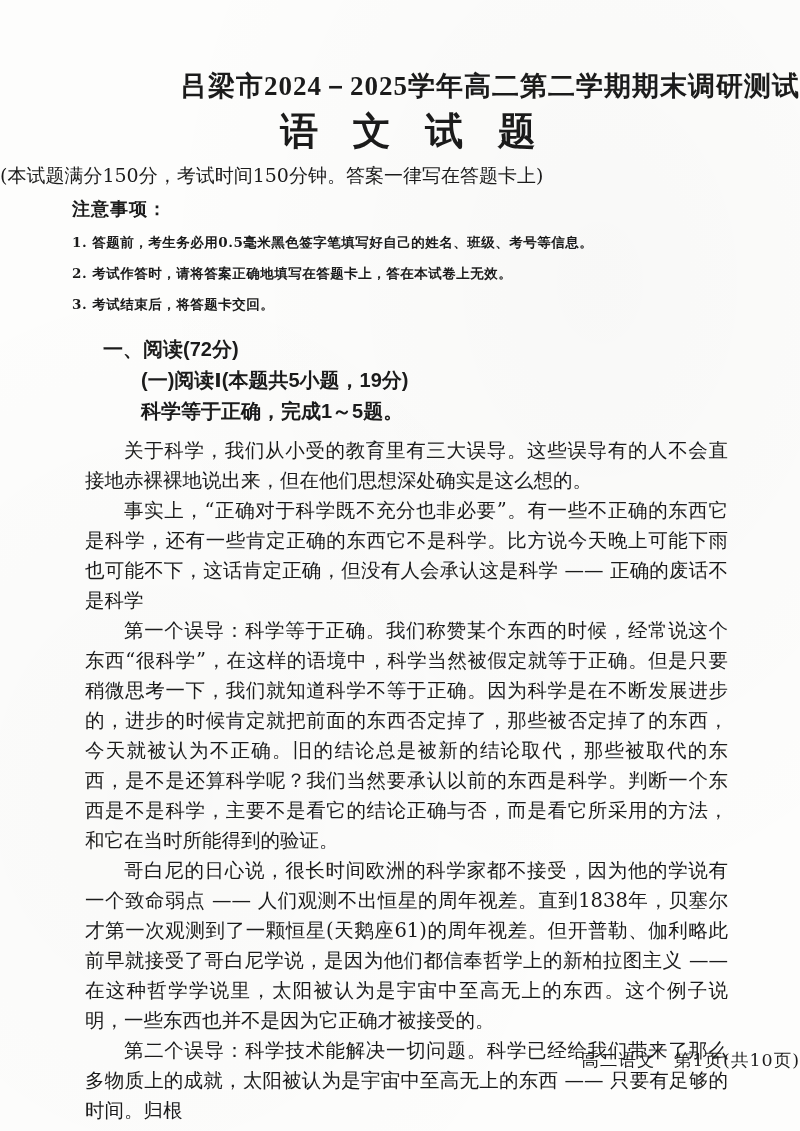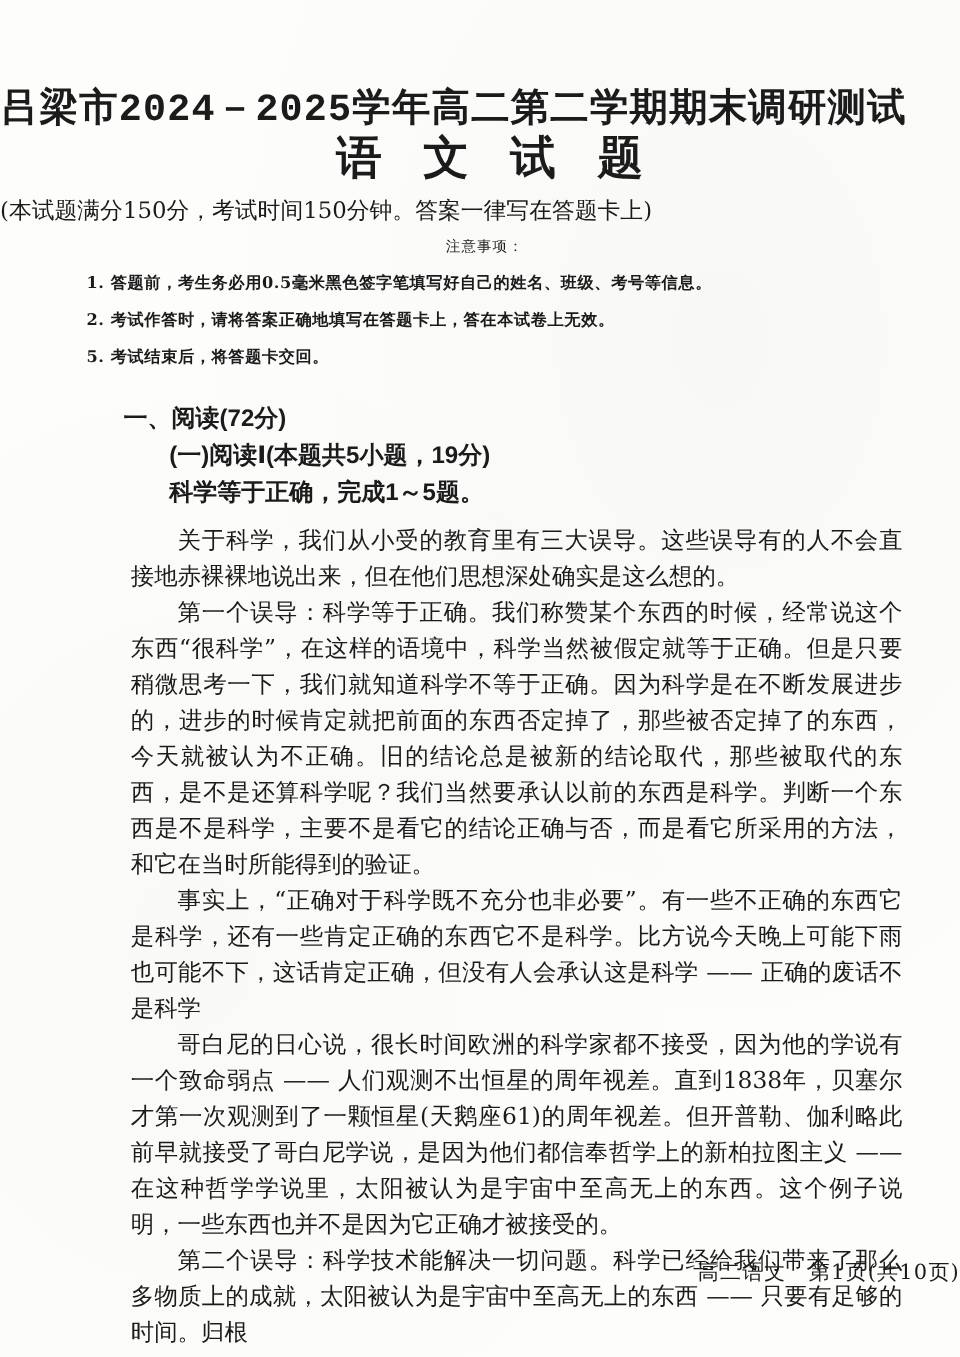--- a/index.html
+++ b/index.html
@@ -13,41 +13,41 @@
       radial-gradient(ellipse at 75% 25%, rgba(0,0,0,0.02), transparent 55%),
       radial-gradient(ellipse at 20% 70%, rgba(0,0,0,0.015), transparent 50%);
     color: #1b1b1b;
     font-family: "DejaVu Serif", "Liberation Serif", serif;
     overflow: hidden;
   }
 
   
   .exam-session {
     position: absolute; top: 68px; left: 0; right: 0;
-    text-align: left;
-    font-family: Liberation Mono, monospace;
-    font-weight: bold; font-size: 32px; letter-spacing: 1px;
+    text-align: right;
+    font-family: Liberation Serif, serif;
+    font-weight: bold; font-size: 27px; letter-spacing: 1px;
   }
   .subject-title {
     position: absolute; top: 106px; left: 0; right: 0;
     text-align: center;
     font-family: "Liberation Sans", "DejaVu Sans", sans-serif;
     font-weight: bold; font-size: 38px; letter-spacing: 12px; text-indent: 12px; padding-left: 16px;
   }
   .exam-info {
     position: absolute; top: 163px; left: 0; right: 0;
     text-align: left;
     font-size: 19px;
   }
 
   
   .notice { position: absolute; top: 197px; left: 72px; right: 64px; }
   .notice-heading {
     font-family: "Liberation Sans", "DejaVu Sans", sans-serif;
-    font-weight: normal; font-size: 12px; letter-spacing: 1px; text-align: center;
+    font-weight: bold; font-size: 18px; letter-spacing: 1px;
   }
   .notice-item {
     margin-top: 13px;
     font-size: 13.5px; font-weight: bold;
     letter-spacing: 0.5px;
   }
 
   
   .headings { position: absolute; top: 334px; left: 0; right: 64px; margin-left: 28px; }
   .h-line {
@@ -57,21 +57,20 @@
   .h-part { margin-left: 75px; }
   .h-sub { margin-left: 113px; }
   .h-instruction { margin-left: 113px; }
   .h-material { margin-left: 120px; }
 
   
   .material-text {
     position: absolute; top: 436px; left: 85px; width: 643px;
     font-size: 19.5px; line-height: 30px;
     text-align: justify;
-    margin-left: 24px;
   }
   .material-text p { margin: 0; text-indent: 2em; }
 
   
   .page-footer {
     position: absolute; top: 1048px; left: 0; right: 0;
     text-align: right; font-size: 17.5px; letter-spacing: 1px;
   }
 </style>
 </head>
@@ -82,32 +81,32 @@
   <div class="exam-session">吕梁市2024－2025学年高二第二学期期末调研测试</div>
 
   <div class="subject-title">语 文 试 题</div>
 
   <div class="exam-info">(本试题满分150分，考试时间150分钟。答案一律写在答题卡上)</div>
 
   <div class="notice">
     <div class="notice-heading">注意事项：</div>
     <div class="notice-item">1. 答题前，考生务必用0.5毫米黑色签字笔填写好自己的姓名、班级、考号等信息。</div>
     <div class="notice-item">2. 考试作答时，请将答案正确地填写在答题卡上，答在本试卷上无效。</div>
-    <div class="notice-item">5. 考试结束后，将答题卡交回。</div>
+    <div class="notice-item">3. 考试结束后，将答题卡交回。</div>
   </div>
 
   <div class="headings">
     <div class="h-line h-part">一、阅读(72分)</div>
     <div class="h-line h-sub">(一)阅读Ⅰ(本题共5小题，19分)</div>
     <div class="h-line h-instruction">科学等于正确，完成1～5题。</div>
   </div>
 
   <div class="material-text">
     <p>关于科学，我们从小受的教育里有三大误导。这些误导有的人不会直接地赤裸裸地说出来，但在他们思想深处确实是这么想的。</p>
+    <p>事实上，“正确对于科学既不充分也非必要”。有一些不正确的东西它是科学，还有一些肯定正确的东西它不是科学。比方说今天晚上可能下雨也可能不下，这话肯定正确，但没有人会承认这是科学 —— 正确的废话不是科学</p>
     <p>第一个误导：科学等于正确。我们称赞某个东西的时候，经常说这个东西“很科学”，在这样的语境中，科学当然被假定就等于正确。但是只要稍微思考一下，我们就知道科学不等于正确。因为科学是在不断发展进步的，进步的时候肯定就把前面的东西否定掉了，那些被否定掉了的东西，今天就被认为不正确。旧的结论总是被新的结论取代，那些被取代的东西，是不是还算科学呢？我们当然要承认以前的东西是科学。判断一个东西是不是科学，主要不是看它的结论正确与否，而是看它所采用的方法，和它在当时所能得到的验证。</p>
-    <p>事实上，“正确对于科学既不充分也非必要”。有一些不正确的东西它是科学，还有一些肯定正确的东西它不是科学。比方说今天晚上可能下雨也可能不下，这话肯定正确，但没有人会承认这是科学 —— 正确的废话不是科学</p>
     <p>哥白尼的日心说，很长时间欧洲的科学家都不接受，因为他的学说有一个致命弱点 —— 人们观测不出恒星的周年视差。直到1838年，贝塞尔才第一次观测到了一颗恒星(天鹅座61)的周年视差。但开普勒、伽利略此前早就接受了哥白尼学说，是因为他们都信奉哲学上的新柏拉图主义 —— 在这种哲学学说里，太阳被认为是宇宙中至高无上的东西。这个例子说明，一些东西也并不是因为它正确才被接受的。</p>
     <p>第二个误导：科学技术能解决一切问题。科学已经给我们带来了那么多物质上的成就，太阳被认为是宇宙中至高无上的东西 —— 只要有足够的时间。归根</p>
   </div>
 
   <div class="page-footer">高二语文　第1页(共10页)</div>
 
 </div>
 
 </body></html>

